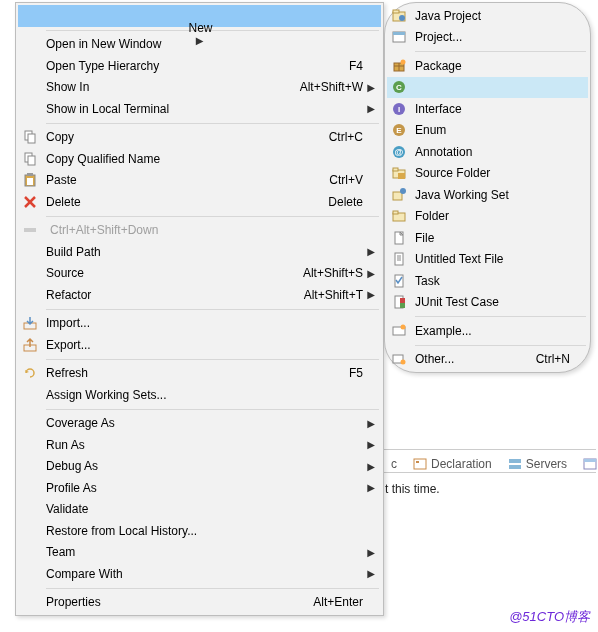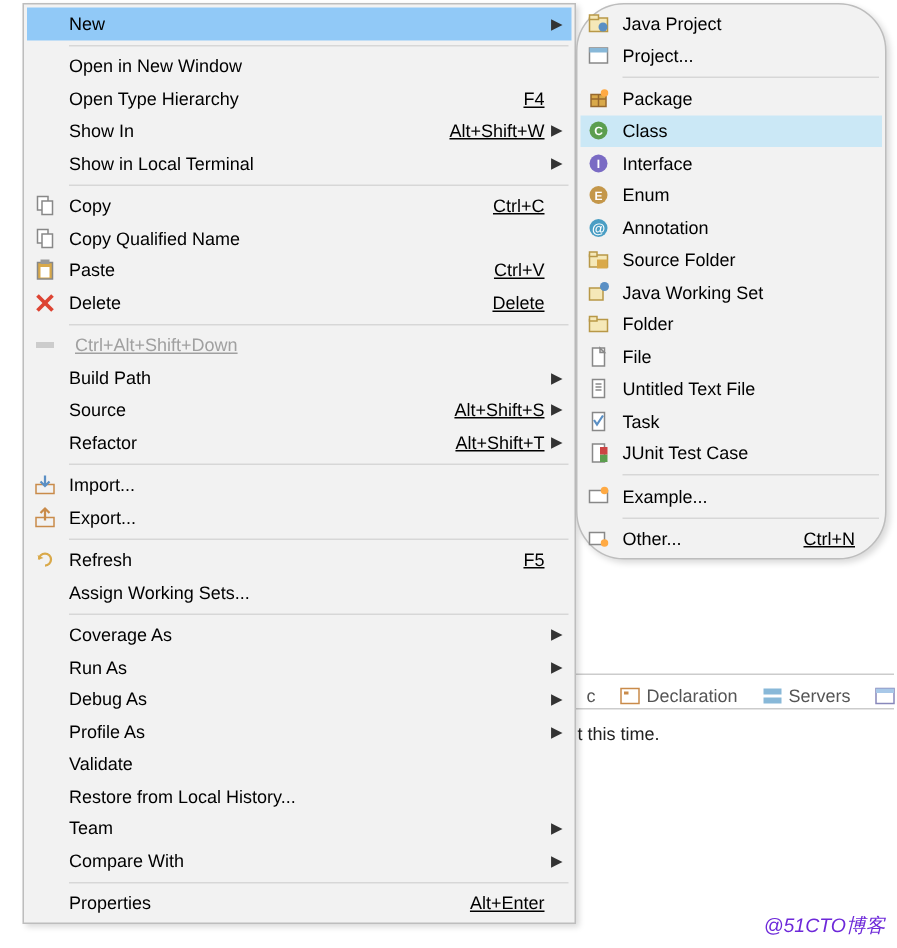--- a/index.html
+++ b/index.html
@@ -34,41 +34,41 @@
   }
   .item {
     display: flex;
     align-items: center;
     height: 21.5px;
     padding: 0 6px 0 2px;
     white-space: nowrap;
   }
   .item.hover {
     background: #91c9f7;
+    flex-direction: column;
   }
   .item.hover-light {
     background: #cbe8f6;
   }
   .item.disabled { color: #a0a0a0; }
   .icon-slot {
     width: 20px;
     height: 16px;
     display: flex;
     align-items: center;
     justify-content: center;
     flex-shrink: 0;
   }
   .label {
     flex: 1;
     padding-left: 6px;
   }
   .shortcut {
     color: #000;
     padding-left: 10px;
-    text-decoration: underline;
   }
   .item.disabled .shortcut { color: #a0a0a0; }
   .submenu-arrow {
     width: 12px;
     text-align: right;
     font-size: 10px;
     color: #333;
   }
   .sep {
     height: 1px;
@@ -370,21 +370,20 @@
       <span class="label">Package</span>
       <span class="submenu-arrow"></span>
     </div>
     <div class="item hover-light">
       <span class="icon-slot">
         <svg width="16" height="16">
           <circle cx="8" cy="8" r="6" fill="#5c9e4f"></circle>
           <text x="8" y="11" font-size="8" fill="#fff" text-anchor="middle" font-weight="bold">C</text>
         </svg>
       </span>
-      <span class="label">Class</span>
       <span class="submenu-arrow"></span>
     </div>
     <div class="item">
       <span class="icon-slot">
         <svg width="16" height="16">
           <circle cx="8" cy="8" r="6" fill="#7a6bc4"></circle>
           <text x="8" y="11" font-size="8" fill="#fff" text-anchor="middle" font-weight="bold">I</text>
         </svg>
       </span>
       <span class="label">Interface</span>

